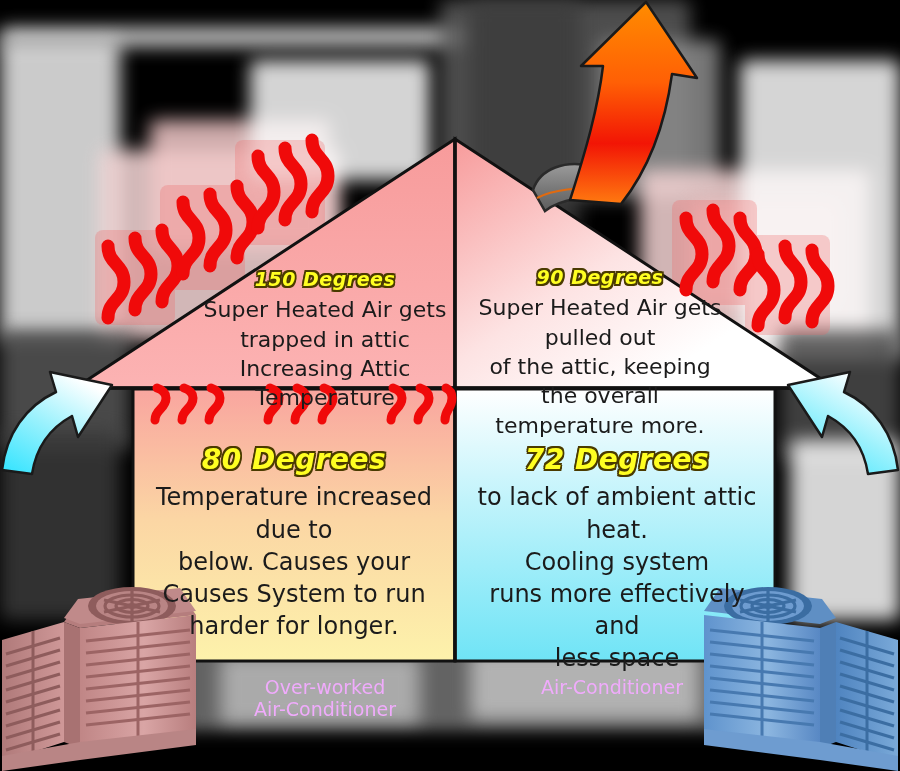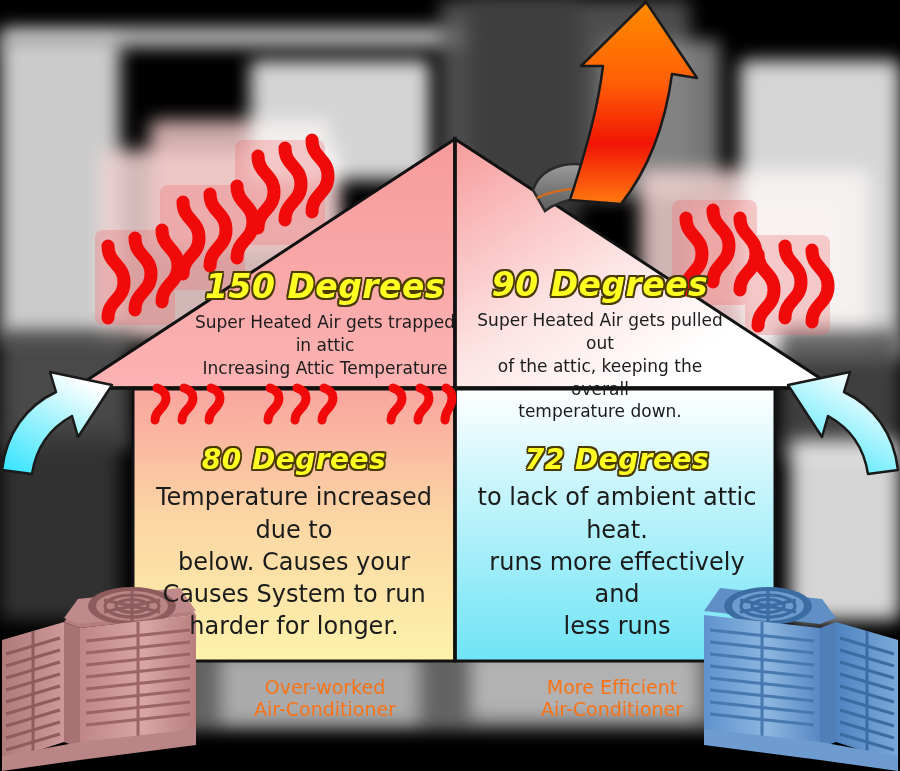--- a/index.html
+++ b/index.html
@@ -12,35 +12,35 @@
   
   .bg-wash{position:absolute;inset:0;}
   .bg-blob{position:absolute;border-radius:6px;filter:blur(9px);opacity:.85;}
 
   
   .layer{position:absolute;left:0;top:0;width:900px;height:771px;}
 
   
   .txtblock{position:absolute;text-align:center;line-height:1.16;}
   .deg{
-    font-style:italic;font-weight:bold;font-size:33px;color:#ffff22;
+    font-style:italic;font-weight:bold;font-size:19px;color:#ffff22;
     letter-spacing:.5px;
     text-shadow:
       -1.6px -1.6px 0 #4a3b00, 1.6px -1.6px 0 #4a3b00,
       -1.6px  1.6px 0 #4a3b00, 1.6px  1.6px 0 #4a3b00,
        0 -1.8px 0 #4a3b00, 0 1.8px 0 #4a3b00,
       -1.8px 0 0 #4a3b00, 1.8px 0 0 #4a3b00;
     margin-bottom:5px;
   }
-  .body-txt{font-size:17px;color:#1b1b1b;line-height:1.34;}
+  .body-txt{font-size:22px;color:#1b1b1b;line-height:1.34;}
   .body-txt.lg{font-size:24px;}
   .deg.lg{font-size:28px;}
 
   .caption{
-    position:absolute;text-align:center;font-size:19px;color:#f97316;
+    position:absolute;text-align:center;font-size:19px;color:#f0abfc;
     line-height:1.18;font-weight:400;
   }
 </style>
 </head>
 <body>
 
 <div id="stage">
 
   <div class="bg-wash">
     <div class="bg-blob" style="left:0;top:0;width:900px;height:40px;background:#000;"></div>
@@ -332,46 +332,46 @@
       <div>Super Heated Air gets trapped in attic</div>
       <div>Increasing Attic Temperature</div>
     </div>
   </div>
 
   <div class="txtblock" style="left:470px;top:266px;width:260px;">
     <div class="deg">90 Degrees</div>
     <div class="body-txt">
       <div>Super Heated Air gets pulled out</div>
       <div>of the attic, keeping the overall</div>
-      <div>temperature down.</div>
+      <div>temperature more.</div>
     </div>
   </div>
 
   <div class="txtblock" style="left:140px;top:444px;width:308px;">
     <div class="deg lg">80 Degrees</div>
     <div class="body-txt lg">
       <div>Temperature increased due to</div>
       <div>below. Causes your</div>
       <div>Causes System to run</div>
       <div>harder for longer.</div>
     </div>
   </div>
 
   <div class="txtblock" style="left:464px;top:444px;width:306px;">
     <div class="deg lg">72 Degrees</div>
     <div class="body-txt lg">
       <div>to lack of ambient attic heat.</div>
+      <div>Cooling system</div>
       <div>runs more effectively and</div>
-      <div>less runs</div>
+      <div>less space</div>
     </div>
   </div>
 
   <div class="caption" style="left:215px;top:676px;width:220px;">
     <div>Over-worked</div>
     <div>Air-Conditioner</div>
   </div>
 
   <div class="caption" style="left:502px;top:676px;width:220px;">
-    <div>More Efficient</div>
     <div>Air-Conditioner</div>
   </div>
 
 </div>
 
 </body></html>

